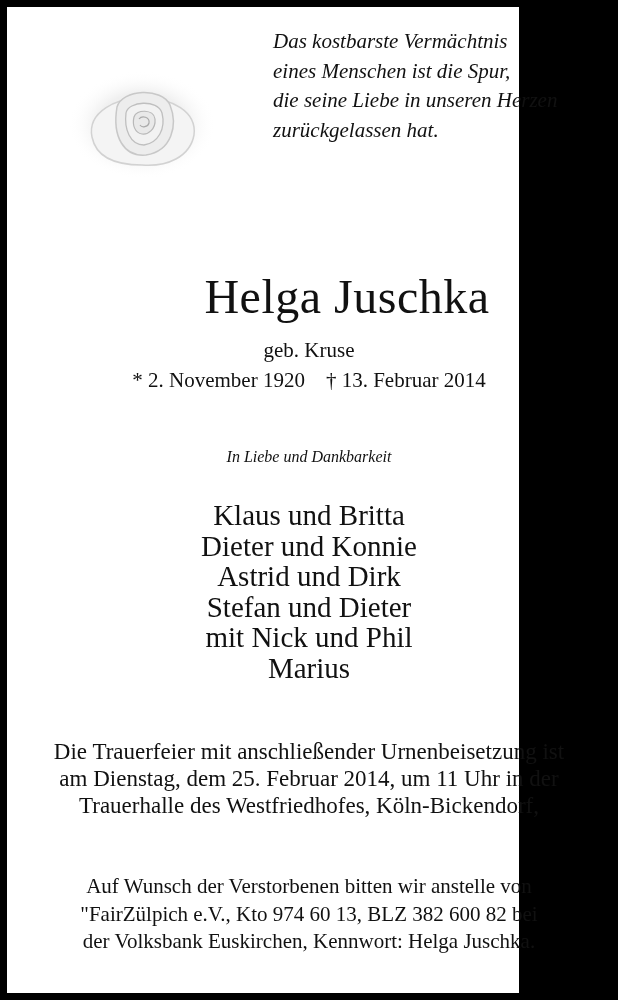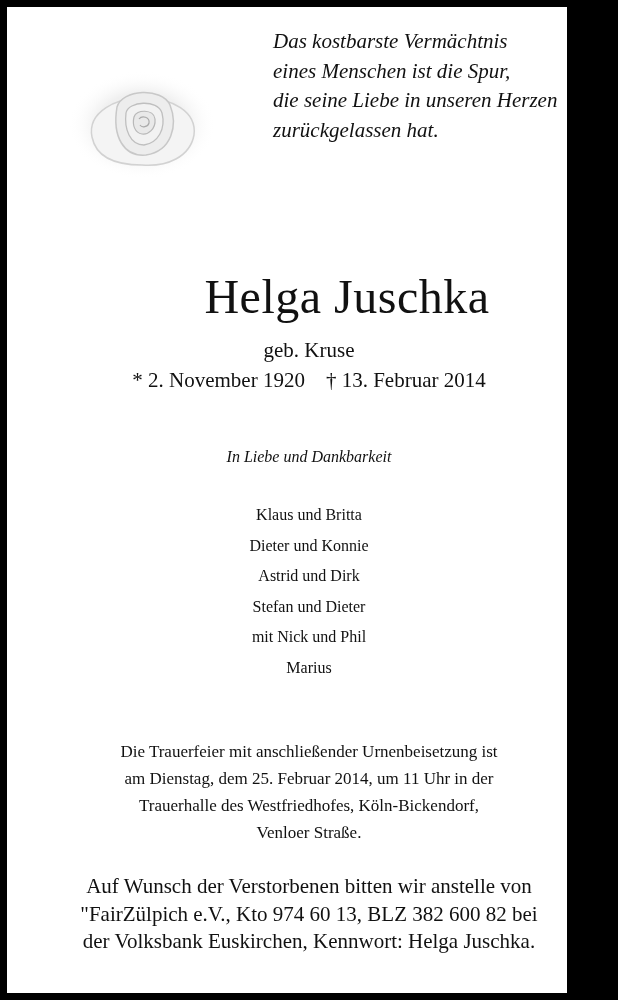--- a/index.html
+++ b/index.html
@@ -1,38 +1,37 @@
 <!DOCTYPE html>
 <html><head>
   <meta charset="utf-8">
   <style>
     html, body { margin: 0; padding: 0; background: #000; }
     body { width: 618px; height: 1000px; position: relative; overflow: hidden; }
     .frame {
       position: absolute; left: 7px; top: 7px; width: 512px; height: 986px;
       background: #ffffff;
-      padding-left: 48px;
     }
     .serif { font-family: "Liberation Serif", "DejaVu Serif", serif; color: #111; }
     .rose {
       position: absolute; left: 55px; top: 60px; width: 160px; height: 120px;
     }
     .quote {
       position: absolute; left: 266px; top: 20px; width: 330px;
       font-style: italic; font-size: 21px; line-height: 29.5px; white-space: nowrap;
     }
     .quote div { display: block; }
     .center { position: absolute; left: 0; width: 604px; text-align: center; }
     .name { top: 262px; font-size: 48px; line-height: 56px; letter-spacing: 0.5px; margin-left: 38px; }
     .maiden { top: 331px; font-size: 21px; line-height: 24px; }
     .dates { top: 360px; font-size: 21px; line-height: 26px; white-space: pre; }
     .dedication { top: 437px; font-style: italic; font-size: 16px; line-height: 26px; }
-    .family { top: 493px; font-size: 16px; line-height: 30.5px; }
+    .family { top: 493px; font-size: 29px; line-height: 30.5px; }
     .family div { display: block; }
-    .ceremony { top: 731px; font-size: 17px; line-height: 27px; }
+    .ceremony { top: 731px; font-size: 23px; line-height: 27px; }
     .ceremony div, .donation div { display: block; }
     .donation { top: 866px; font-size: 21px; line-height: 27.5px; }
   </style>
 </head>
 <body>
 
 <div class="frame">
 
   <div class="rose">
     <svg width="160" height="120" viewBox="0 0 160 120">
@@ -71,21 +70,20 @@
     <div>Astrid und Dirk</div>
     <div>Stefan und Dieter</div>
     <div>mit Nick und Phil</div>
     <div>Marius</div>
   </div>
 
   <div class="center serif ceremony">
     <div>Die Trauerfeier mit anschließender Urnenbeisetzung ist</div>
     <div>am Dienstag, dem 25. Februar 2014, um 11 Uhr in der</div>
     <div>Trauerhalle des Westfriedhofes, Köln-Bickendorf,</div>
-    <div>Venloer Straße.</div>
   </div>
 
   <div class="center serif donation">
     <div>Auf Wunsch der Verstorbenen bitten wir anstelle von</div>
     <div>"FairZülpich e.V., Kto 974 60 13, BLZ 382 600 82 bei</div>
     <div>der Volksbank Euskirchen, Kennwort: Helga Juschka.</div>
   </div>
 
 </div>
 

